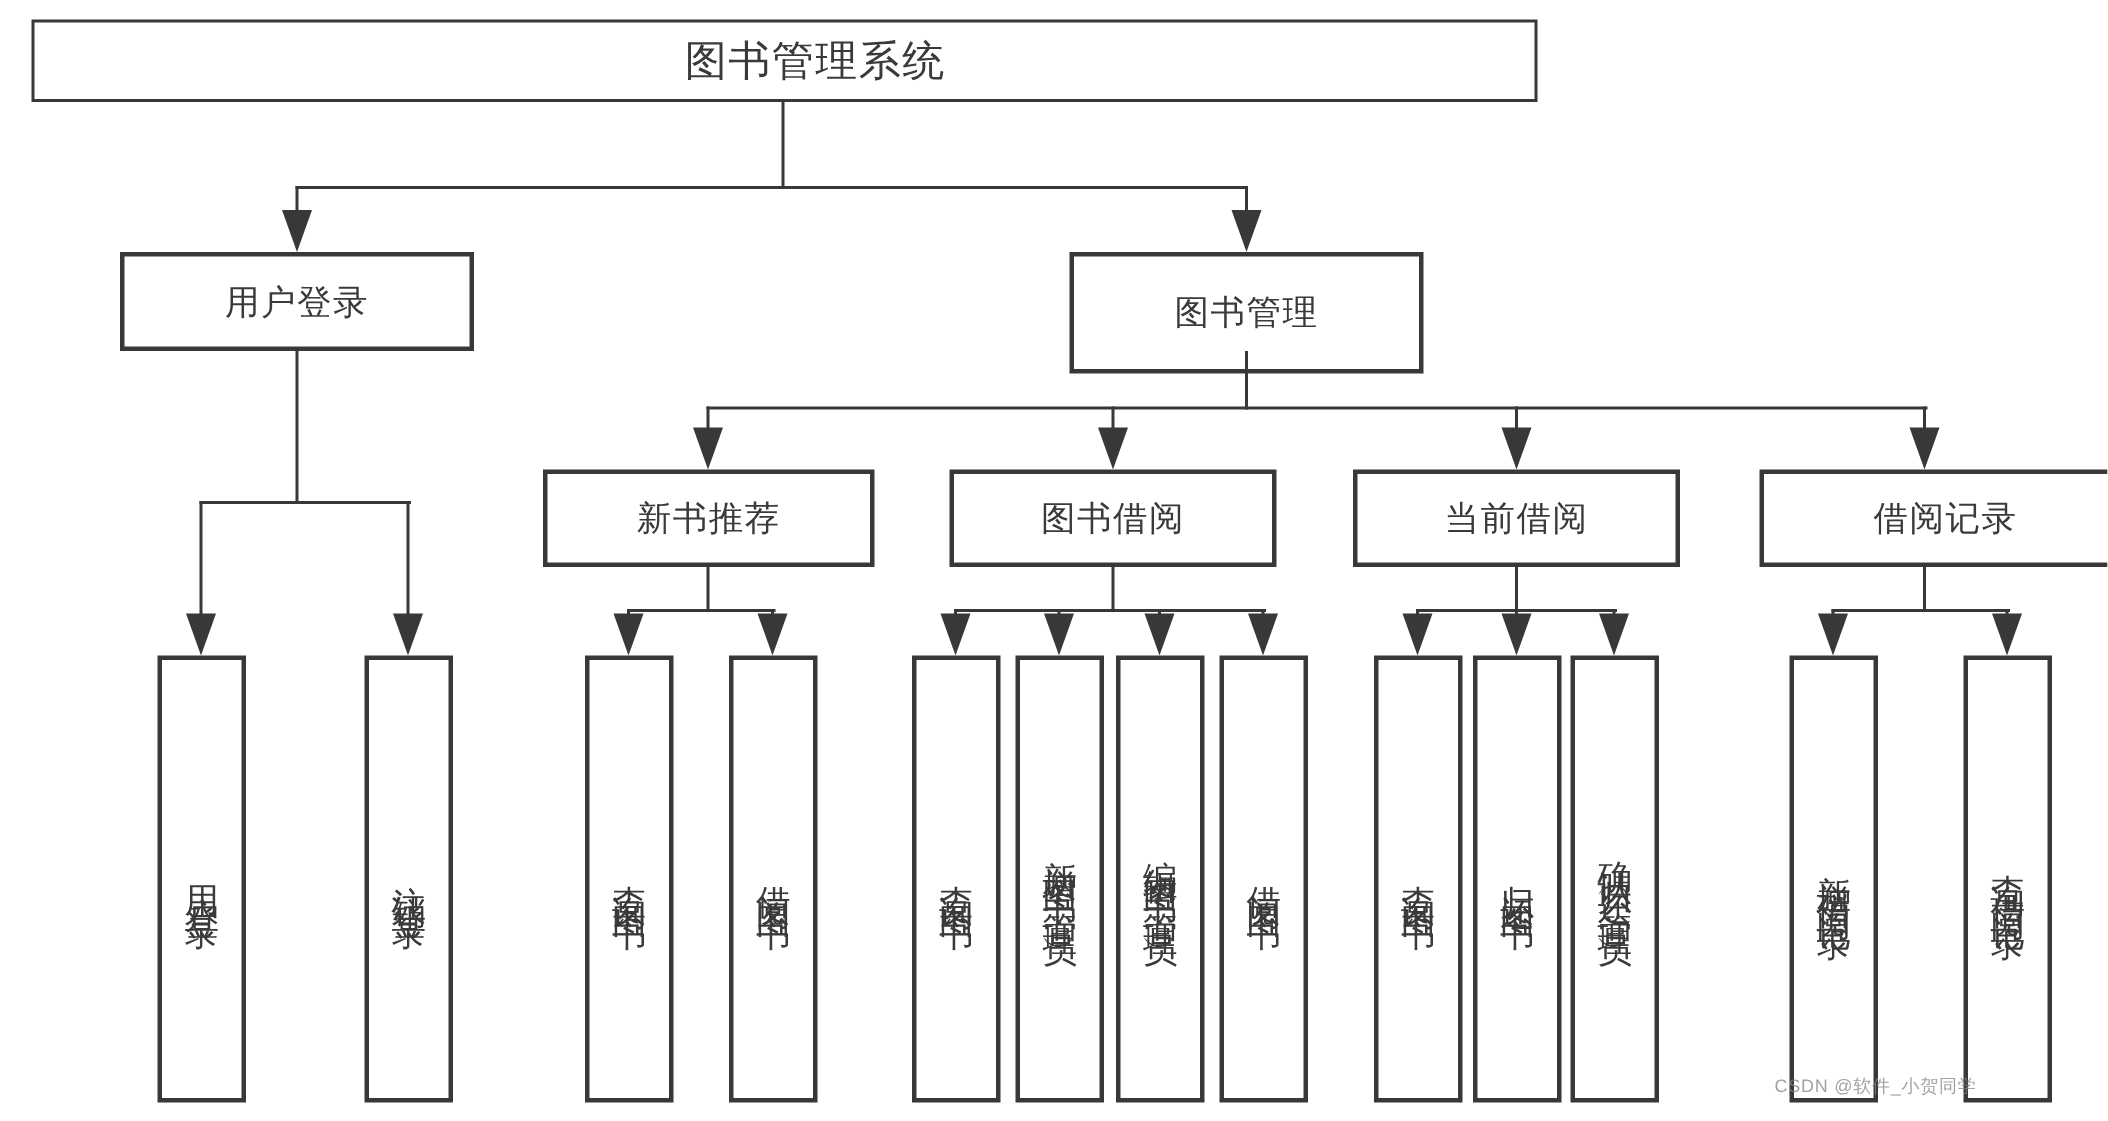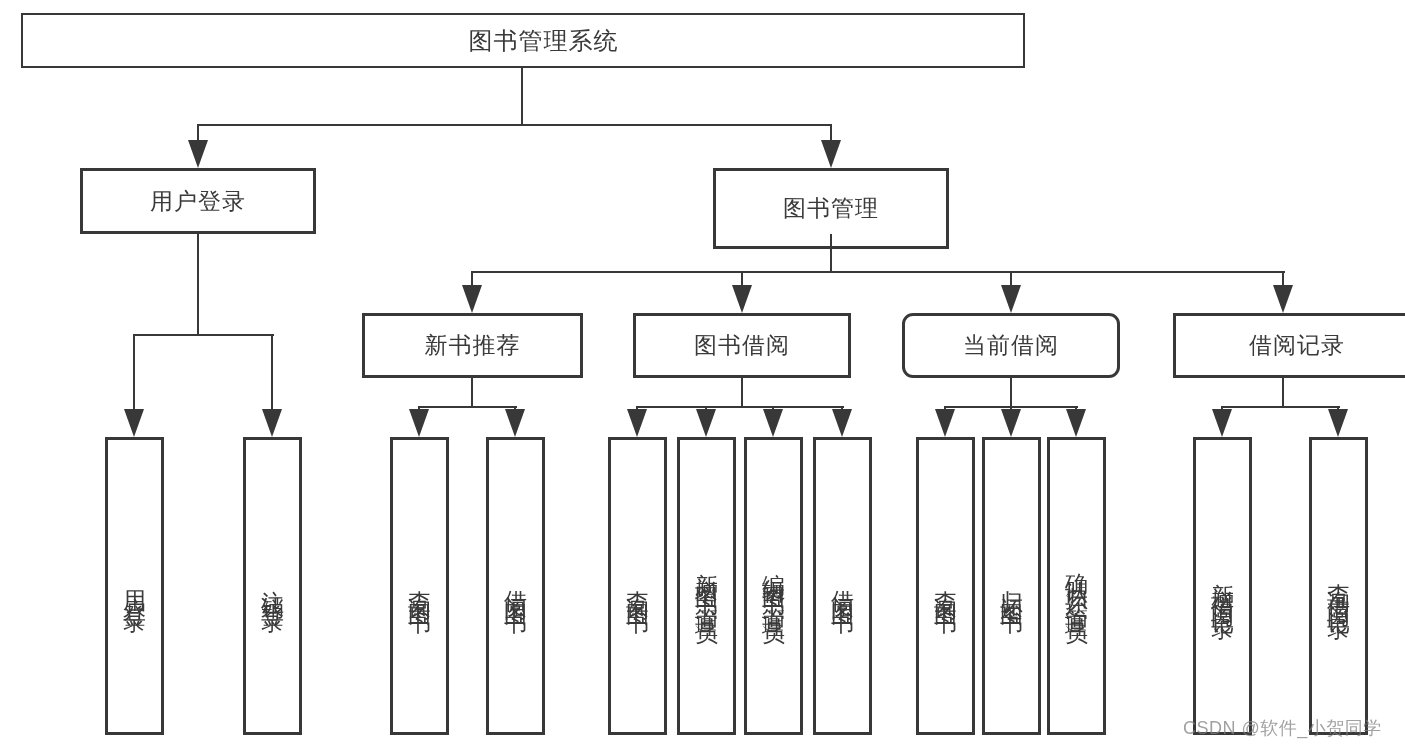--- a/index.html
+++ b/index.html
@@ -13,41 +13,41 @@
   }
   .box{
     position:absolute;
     background:#ffffff;
     border:3px solid #383838;
     box-sizing:border-box;
     display:flex;align-items:center;justify-content:center;
     font-size:23px;letter-spacing:1px;line-height:1;
     color:#3a3a3a;
   }
-  .box.root{border-width:2px;font-size:24px;padding-left:41px;}
+  .box.root{border-width:2px;font-size:28px;padding-left:41px;}
   .box.v{
     writing-mode:vertical-rl;
     text-orientation:mixed;
     font-size:23px;
     letter-spacing:7px;
     line-height:1;
     padding:6px 0;
   }
   .vline{position:absolute;width:2px;background:#383838;}
   .hline{position:absolute;height:2px;background:#383838;}
   .arrowhead{
     position:absolute;width:0;height:0;
     border-left:10px solid transparent;
     border-right:10px solid transparent;
     border-top:28px solid #383838;
   }
   .watermark{
     position:absolute;
     left:1183px;top:716px;
-    font-size:18px;
+    font-size:12px;
     letter-spacing:0.5px;
     color:rgba(130,130,130,0.75);
     white-space:nowrap;
     z-index:5;
   }
 </style>
 </head>
 <body>
 
 <div class="canvas">
@@ -77,21 +77,21 @@
   <div class="arrowhead" style="left:462px;top:285px;"></div>
   <div class="vline" style="left:741px;top:271px;height:16px;"></div>
   <div class="arrowhead" style="left:732px;top:285px;"></div>
   <div class="vline" style="left:1010px;top:271px;height:16px;"></div>
   <div class="arrowhead" style="left:1001px;top:285px;"></div>
   <div class="vline" style="left:1282px;top:271px;height:16px;"></div>
   <div class="arrowhead" style="left:1273px;top:285px;"></div>
 
   <div class="box" style="left:633px;top:313px;width:218px;height:65px;">图书借阅</div>
   <div class="box" style="left:362px;top:313px;width:221px;height:65px;">新书推荐</div>
-  <div class="box" style="left:902px;top:313px;width:218px;height:65px;border-radius:11px;">当前借阅</div>
+  <div class="box" style="left:902px;top:313px;width:218px;height:65px;">当前借阅</div>
   <div class="box" style="left:1173px;top:313px;width:248px;height:65px;">借阅记录</div>
 
   <div class="vline" style="left:471px;top:378px;height:30px;"></div>
   <div class="hline" style="left:418px;top:406px;width:99px;"></div>
   <div class="vline" style="left:418px;top:406px;height:6px;"></div>
   <div class="arrowhead" style="left:409px;top:409px;"></div>
   <div class="vline" style="left:514px;top:406px;height:6px;"></div>
   <div class="arrowhead" style="left:505px;top:409px;"></div>
 
   <div class="vline" style="left:741px;top:378px;height:30px;"></div>

